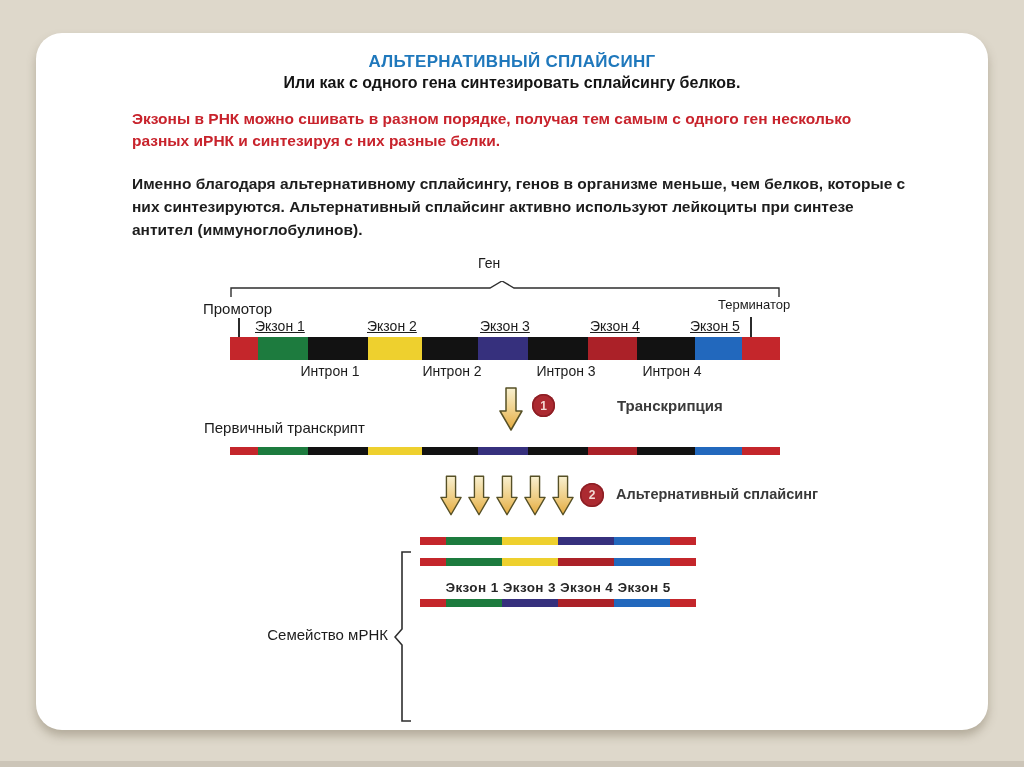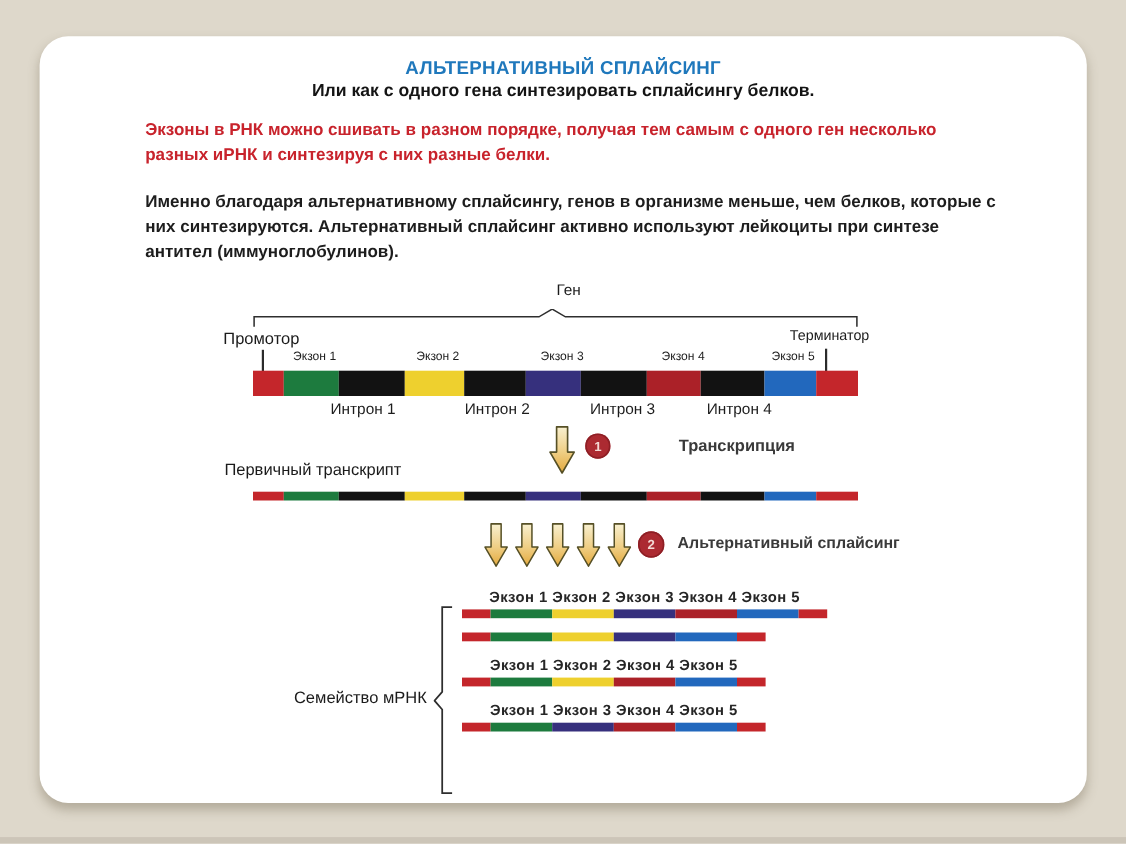--- a/index.html
+++ b/index.html
@@ -24,24 +24,24 @@
   .subtitle{
     left:40px;top:74px;width:944px;text-align:center;
     font-size:16px;font-weight:bold;color:#141414;
   }
   .para{left:132px;top:108px;width:775px;font-size:15.5px;line-height:22px;}
   .para.red{color:#c8232c;font-weight:bold;}
   .para.black{top:172px;color:#1d1d1d;line-height:23px;font-weight:bold;}
 
   
   .dlabel{color:#1b1b1b;font-size:15px;}
-  .gene-label{left:478px;top:255px;width:50px;text-align:right;font-size:14px;}
+  .gene-label{left:478px;top:255px;width:50px;text-align:left;font-size:14px;}
   .promoter-label{left:203px;top:300px;}
   .terminator-label{left:718px;top:297px;font-size:13px;}
-  .exon-label{top:318px;width:62px;text-align:center;font-size:11px;color:#1c1c1c;}
+  .exon-label{top:318px;width:62px;text-align:left;font-size:14px;color:#1c1c1c;text-decoration:underline;}
   .intron-label{top:363px;width:72px;text-align:center;font-size:14px;color:#1c1c1c;}
 
   .tick{position:absolute;width:2px;background:#2b2b2b;}
 
   .bar{display:flex;position:absolute;}
   .bar .seg{height:100%;}
   .gene-bar{left:230px;top:337px;width:550px;height:23px;}
   .pt-bar{left:230px;top:447px;width:550px;height:8px;}
 
   .step-label{font-weight:bold;color:#3a3a3a;}
@@ -209,43 +209,30 @@
   <div class="abs step-label step2-label">Альтернативный сплайсинг</div>
 </div>
 
 <div>
   <div class="abs mrna-family-label">Семейство мРНК</div>
   <svg class="abs" style="left:394px;top:551px;" width="20" height="172">
     <polyline class="brace" points="17,1 8,1 8,78 1,86 8,94 8,170 17,170"></polyline>
   </svg>
   <div class="abs mrna-list">
       <div class="mrna-row">
-        <div class="mrna-label" style="width: 332px;">Экзон 1 Экзон 2 Экзон 3 Экзон 4 Экзон 5</div>
-        <div class="mrna-bar" style="width: 332px;">
-          <div class="seg" style="width: 26px; background: rgb(196, 38, 43);"></div>
-          <div class="seg" style="flex: 1 1 0%; background: rgb(29, 123, 62);"></div>
-          <div class="seg" style="flex: 1 1 0%; background: rgb(238, 208, 46);"></div>
-          <div class="seg" style="flex: 1 1 0%; background: rgb(54, 48, 125);"></div>
-          <div class="seg" style="flex: 1 1 0%; background: rgb(171, 33, 40);"></div>
-          <div class="seg" style="flex: 1 1 0%; background: rgb(34, 104, 189);"></div>
-          <div class="seg" style="width: 26px; background: rgb(196, 38, 43);"></div>
-        </div>
-      </div>
-      <div class="mrna-row">
         <div class="mrna-bar" style="width: 276px;">
           <div class="seg" style="width: 26px; background: rgb(196, 38, 43);"></div>
           <div class="seg" style="flex: 1 1 0%; background: rgb(29, 123, 62);"></div>
           <div class="seg" style="flex: 1 1 0%; background: rgb(238, 208, 46);"></div>
           <div class="seg" style="flex: 1 1 0%; background: rgb(54, 48, 125);"></div>
           <div class="seg" style="flex: 1 1 0%; background: rgb(34, 104, 189);"></div>
           <div class="seg" style="width: 26px; background: rgb(196, 38, 43);"></div>
         </div>
       </div>
       <div class="mrna-row">
-        <div class="mrna-label" style="width: 276px;">Экзон 1 Экзон 2 Экзон 4 Экзон 5</div>
         <div class="mrna-bar" style="width: 276px;">
           <div class="seg" style="width: 26px; background: rgb(196, 38, 43);"></div>
           <div class="seg" style="flex: 1 1 0%; background: rgb(29, 123, 62);"></div>
           <div class="seg" style="flex: 1 1 0%; background: rgb(238, 208, 46);"></div>
           <div class="seg" style="flex: 1 1 0%; background: rgb(171, 33, 40);"></div>
           <div class="seg" style="flex: 1 1 0%; background: rgb(34, 104, 189);"></div>
           <div class="seg" style="width: 26px; background: rgb(196, 38, 43);"></div>
         </div>
       </div>
       <div class="mrna-row">

